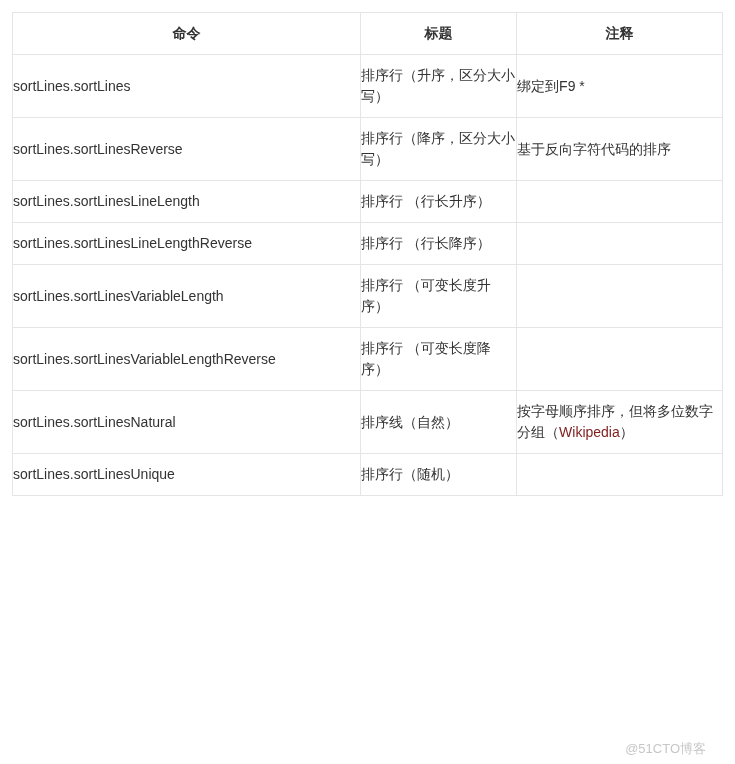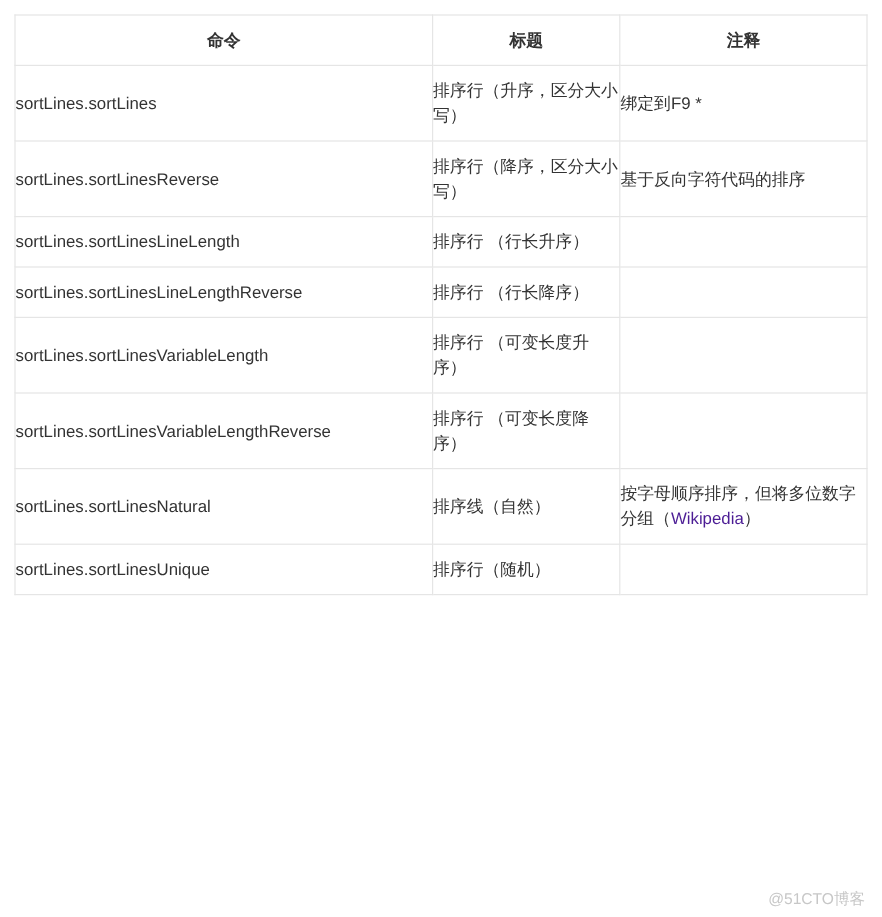--- a/index.html
+++ b/index.html
@@ -25,24 +25,24 @@
     word-wrap: break-word;
   }
   th {
     text-align: center;
     font-weight: 700;
     background: #fff;
   }
   col.c1 { width: 49%; }
   col.c2 { width: 22%; }
   col.c3 { width: 29%; }
-  a.link { color: #4c1d95; text-decoration: none; }
+  a.link { color: #7f1d1d; text-decoration: none; }
   .watermark {
     position: fixed;
-    right: 14px;
+    right: 29px;
     bottom: 6px;
     color: #c7c7c7;
     font-size: 13px;
     pointer-events: none;
   }
 </style>
 </head>
 <body>
 
 <table>

